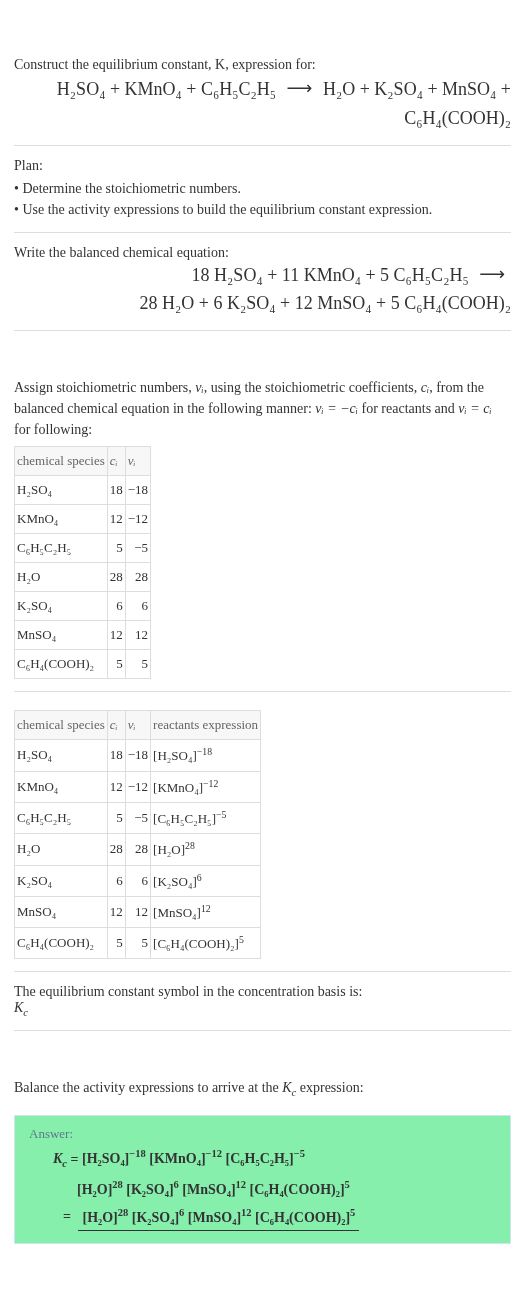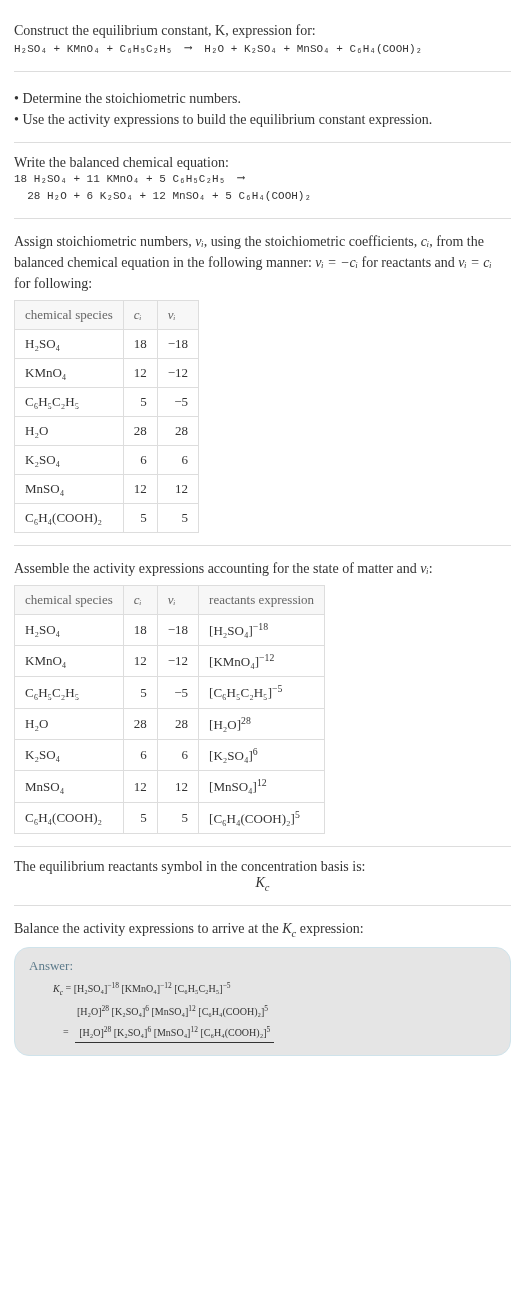--- a/index.html
+++ b/index.html
@@ -7,54 +7,54 @@
   margin: 0;
   padding: 12px 14px;
   font-family: Georgia, 'Times New Roman', serif;
   font-size: 14px;
   color: #333;
   width: 525px;
   background: #fff;
 }
 .section { padding: 8px 0; }
 hr { border: none; border-top: 1px solid #ddd; margin: 4px 0; }
-.prompt-text { line-height: 1.5; }
-.eq { font-family: Liberation Mono, monospace; font-size: 11px; line-height: 1.6; white-space: normal; }
+.prompt-text { line-height: 1.5; margin-top: 34px; }
+.eq { font-family: Liberation Serif, serif; font-size: 18px; line-height: 1.6; white-space: normal; text-align: right; }
 sub { font-size: 0.75em; }
 .arrow { display: inline-block; padding: 0 6px; position: relative; top: -1px; }
 .plan-list { margin: 4px 0 0 0; padding: 0; list-style: none; }
 .plan-list li::before { content: "• "; }
 .plan-list li { line-height: 1.5; }
-.italic { font-style: italic; text-align: center; }
+.italic { font-style: italic; }
 table.data {
   border-collapse: collapse;
   margin-top: 6px;
 }
 table.data th, table.data td {
   border: 1px solid #ddd;
-  padding: 6px 10px;
+  padding: 6px 2px;
   font-size: 13px;
   text-align: left;
   vertical-align: middle;
 }
 table.data th {
   background: #f7f7f7;
   font-weight: normal;
   color: #666;
 }
 table.data td.num { text-align: right; }
 .answer-box {
-  background: #e5e5e5;
+  background: #86efac;
   border: 1px solid #cfe3eb;
-  border-radius: 15px;
+  border-radius: 1px;
   padding: 10px 14px;
-  margin-top: 6px;
+  margin-top: 14px;
 }
 .answer-label { color: #5c7a8a; font-size: 13px; margin-bottom: 4px; }
-.kcline { margin: 2px 0 2px 24px; font-size: 10px; line-height: 1.8; }
+.kcline { margin: 2px 0 2px 24px; font-size: 14px; line-height: 1.8; font-weight: bold; }
 .frac { display: inline-block; vertical-align: middle; text-align: center; margin: 0 4px; }
 .frac .num, .frac .den { display: block; padding: 0 4px; }
 .frac .num { border-bottom: 1px solid #333; }
 sup { font-size: 0.75em; }
 </style>
 </head>
 <body>
 
 <div class="section">
   <div class="prompt-text">
@@ -62,20 +62,21 @@
   </div>
   <div class="eq">
     <span>H₂SO₄ + KMnO₄ + C₆H₅C₂H₅</span>
     <span class="arrow">⟶</span>
     <span>H₂O + K₂SO₄ + MnSO₄ + C₆H₄(COOH)₂</span>
   </div>
 </div>
 <hr>
 
 <div class="section">
+  <div>Plan:</div>
   <ul class="plan-list">
     <li>Determine the stoichiometric numbers.</li>
     <li>Use the activity expressions to build the equilibrium constant expression.</li>
   </ul>
 </div>
 <hr>
 
 <div class="section">
   <div>Write the balanced chemical equation:</div>
   <div class="eq">
@@ -133,23 +134,20 @@
           <td>C₆H₄(COOH)₂</td>
           <td class="num">5</td>
           <td class="num">5</td>
         </tr>
       </tbody>
   </table>
 </div>
 <hr>
 
 <div class="section">
-  <div class="prompt-text">
-    <span>Assemble the activity expressions accounting for the state of matter and </span><span class="italic">νᵢ</span><span>:</span>
-  </div>
   <table class="data">
     <tbody>
         <tr>
       <th>chemical species</th>
       <th><span class="italic">cᵢ</span></th>
       <th><span class="italic">νᵢ</span></th>
       <th>reactants expression</th>
     </tr>
     </tbody>
       <tbody id="activity-body">
@@ -194,21 +192,21 @@
           <td class="num">5</td>
           <td class="num">5</td>
           <td>[C₆H₄(COOH)₂]<sup>5</sup></td>
         </tr>
       </tbody>
   </table>
 </div>
 <hr>
 
 <div class="section">
-  <div>The equilibrium reactants symbol in the concentration basis is:</div>
+  <div>The equilibrium constant symbol in the concentration basis is:</div>
   <div class="italic">
     <span>K</span><sub>c</sub>
   </div>
 </div>
 <hr>
 
 <div class="section">
   <div class="prompt-text">
     <span>Balance the activity expressions to arrive at the </span><span class="italic"><span>K</span><sub>c</sub></span><span> expression:</span>
   </div>

